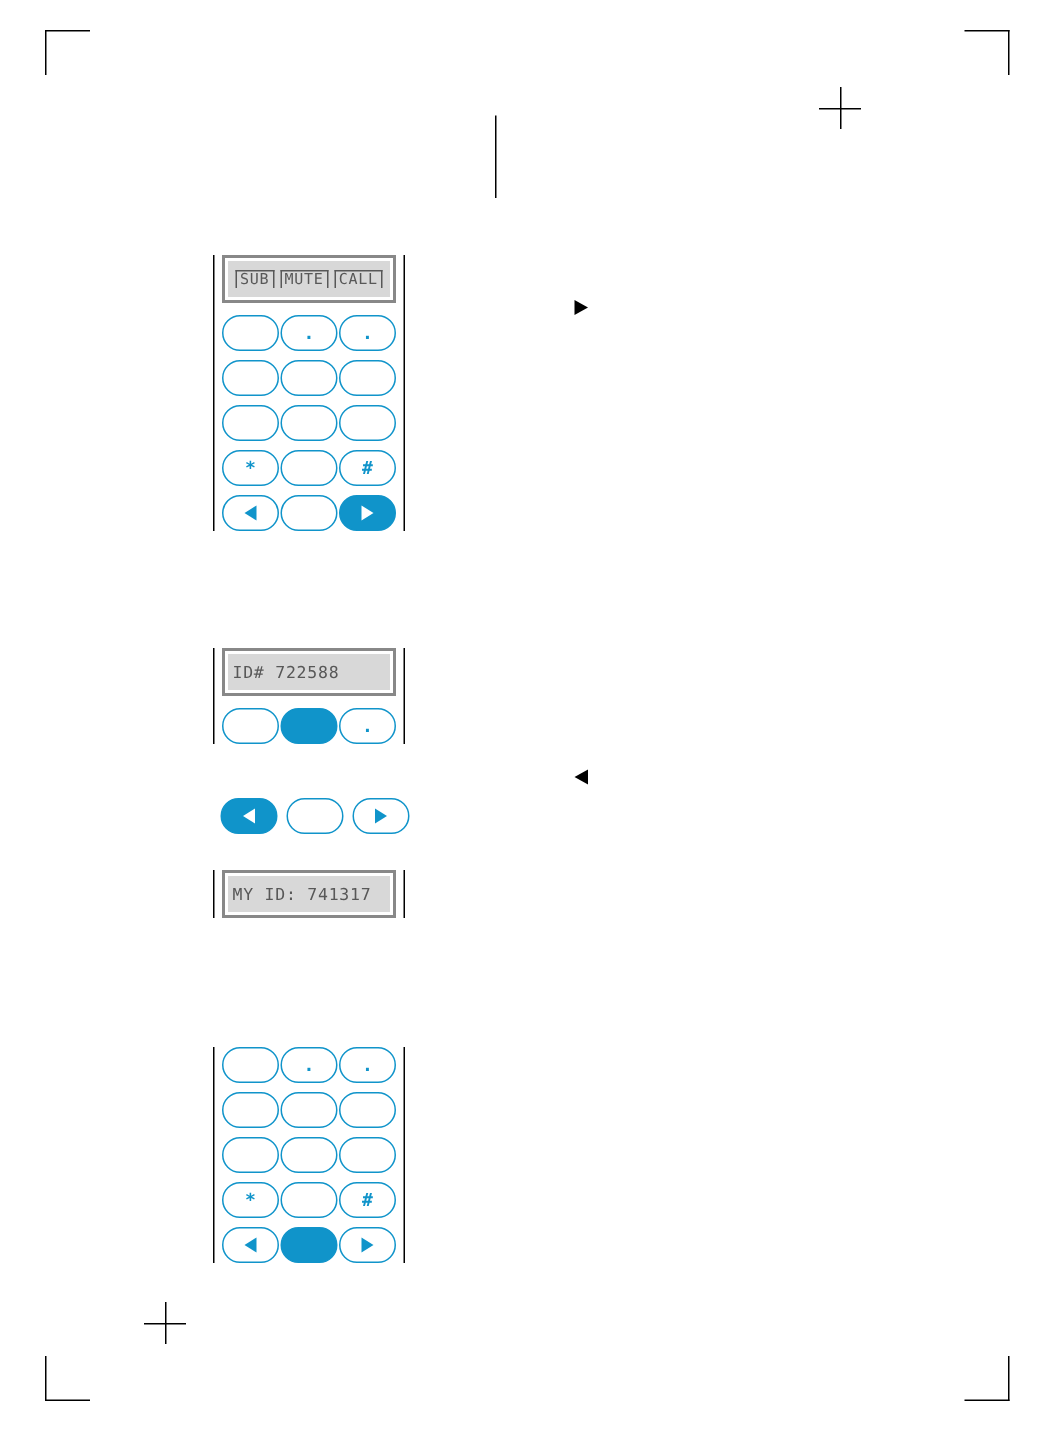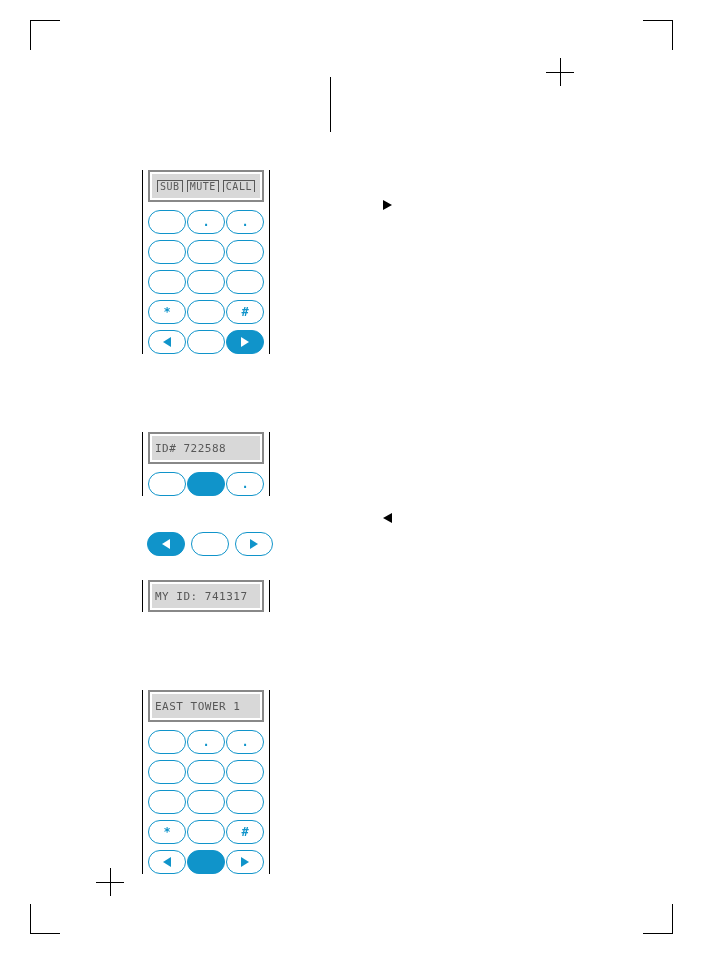--- a/index.html
+++ b/index.html
@@ -174,21 +174,20 @@
 </div>
 
 <div class="col" style="top:580px;">
   <div class="panel">
     <div class="display">MY ID: 741317</div>
   </div>
 </div>
 
 <div class="col" style="top:690px;">
   <div class="panel">
-    <div class="display">EAST TOWER 1</div>
     <div class="keypad">
       <div class="row">
         <span class="key"></span>
         <span class="key">.</span>
         <span class="key">.</span>
       </div>
       <div class="row">
         <span class="key"></span>
         <span class="key"></span>
         <span class="key"></span>

